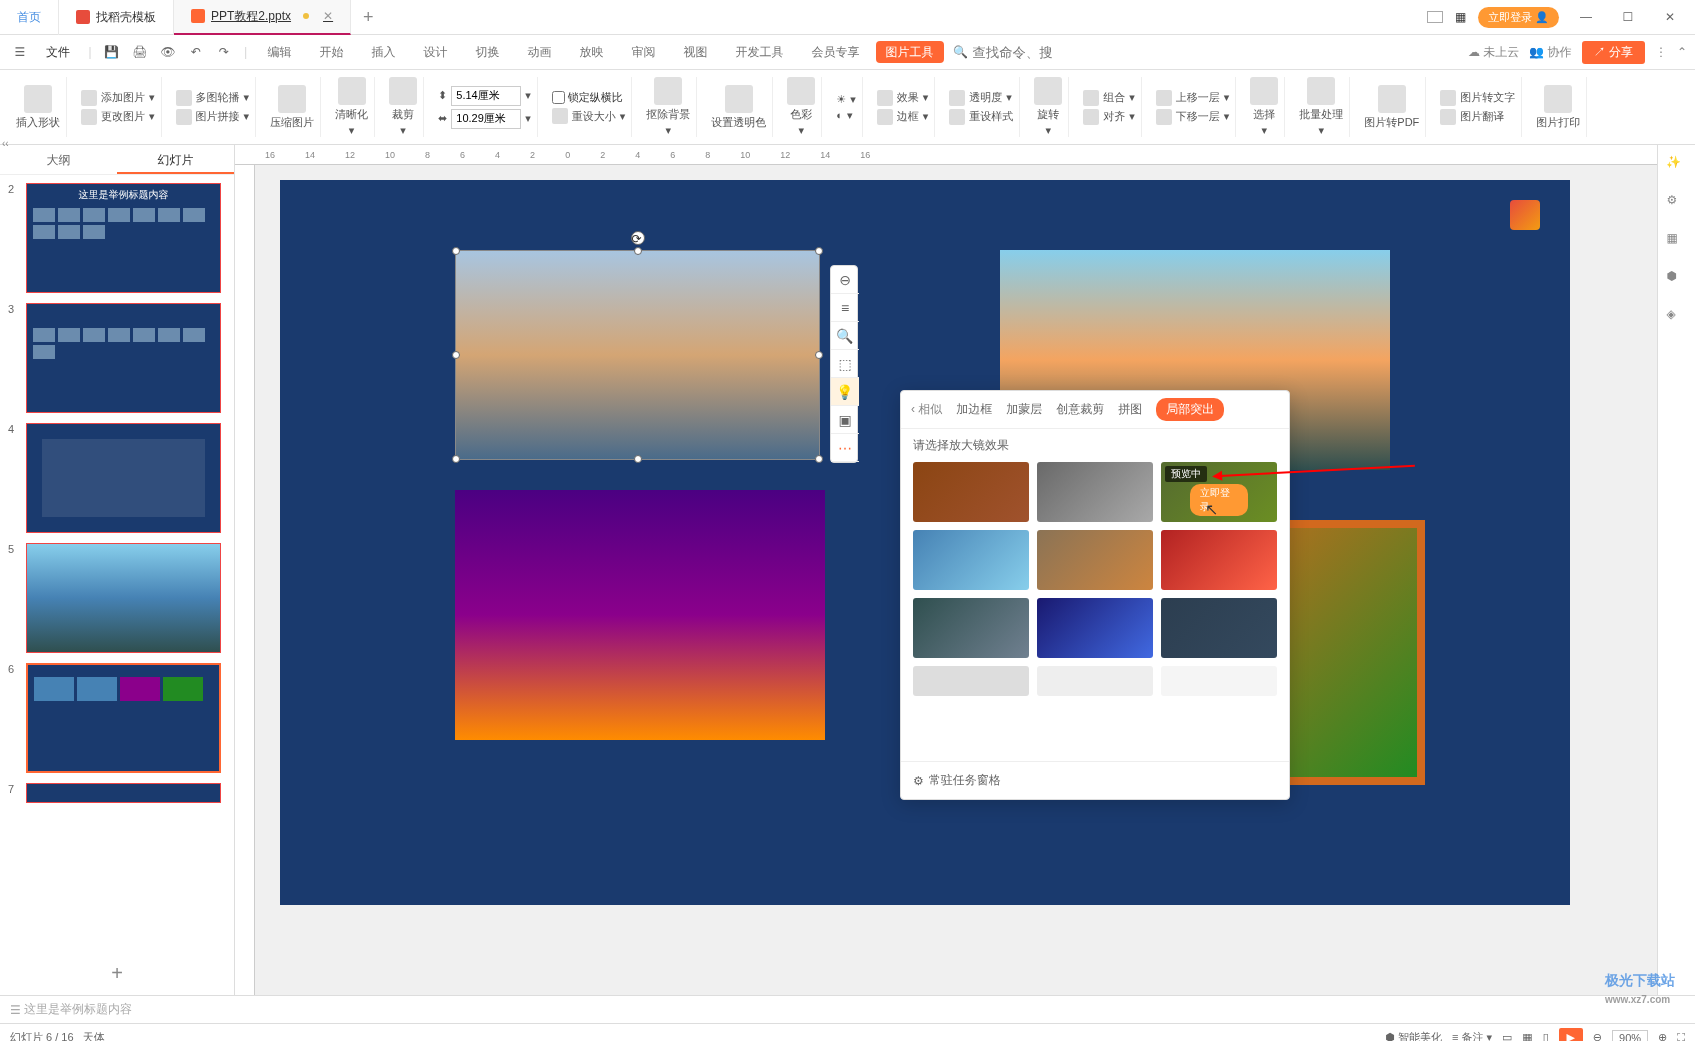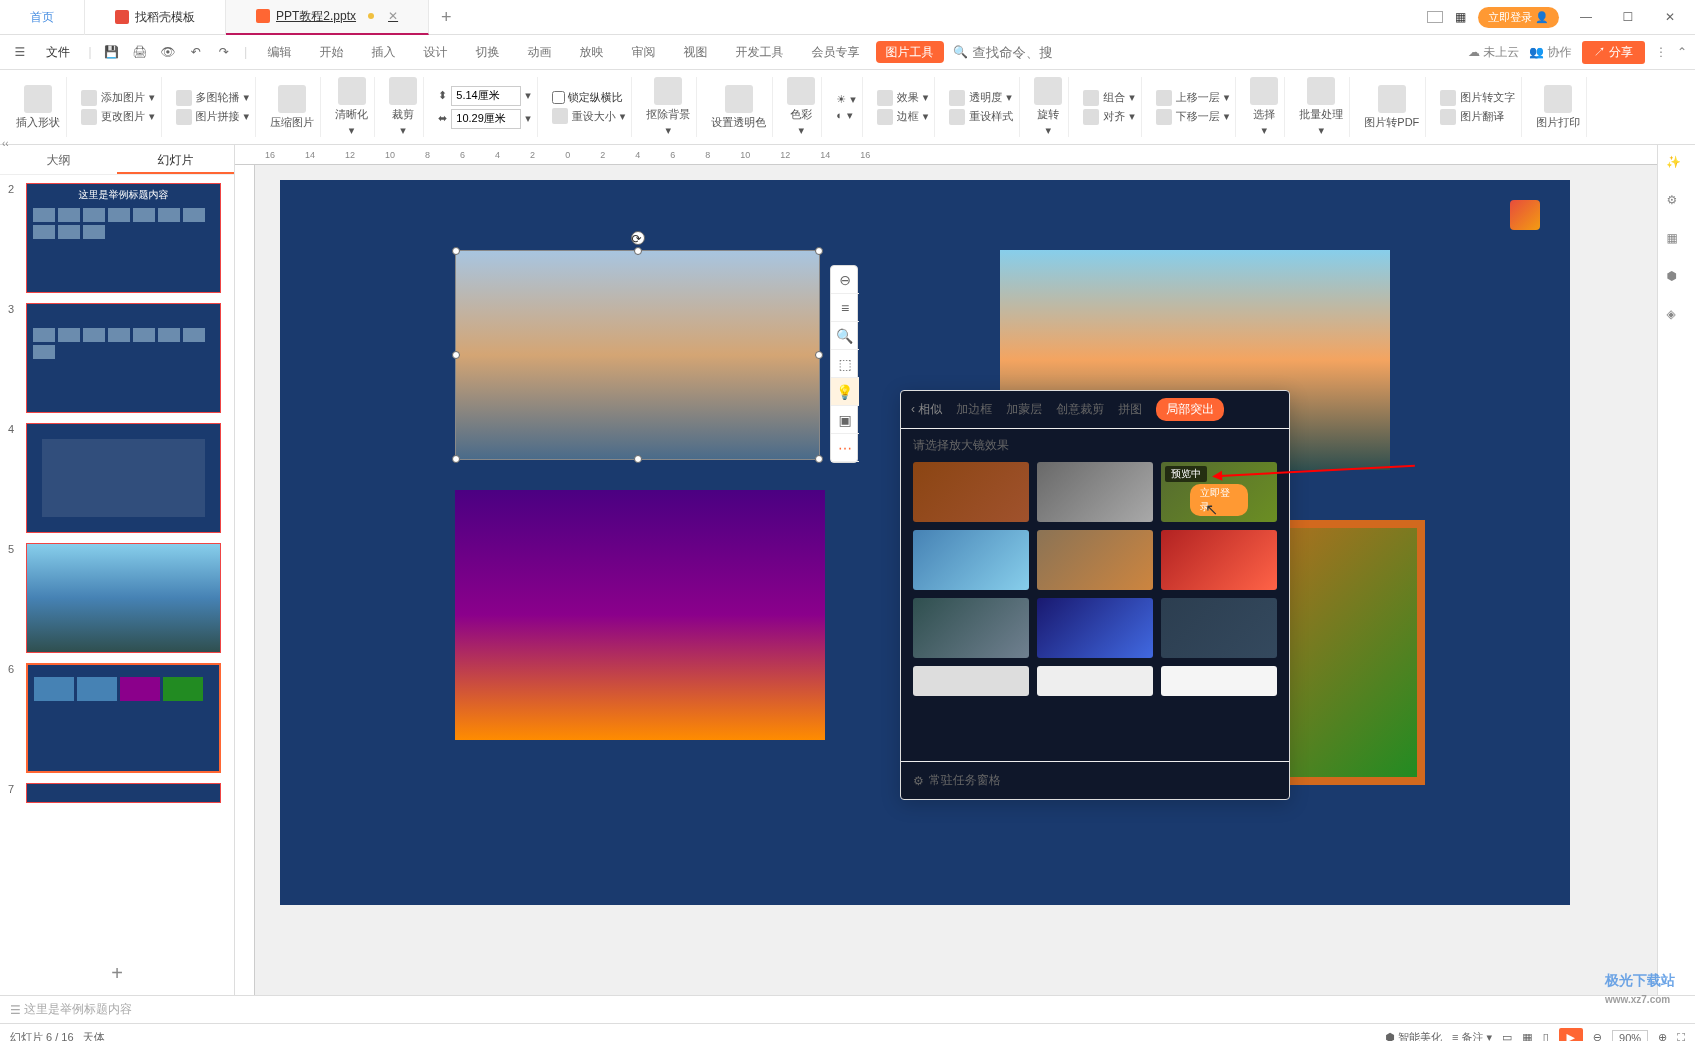--- a/index.html
+++ b/index.html
@@ -1,18 +1,18 @@
 <!DOCTYPE html>
 <html><head>
 <meta charset="utf-8">
 <style>
 * { box-sizing: border-box; margin: 0; padding: 0; font-family: "Microsoft YaHei", sans-serif; }
 body { background: #f5f5f5; width: 1695px; height: 1041px; overflow: hidden; font-size: 12px; color: #333; }
 .titlebar { height: 35px; background: #fff; border-bottom: 1px solid #e0e0e0; display: flex; align-items: center; }
-.tab { height: 35px; padding: 0 30px; display: flex; align-items: center; gap: 6px; border-right: 1px solid #e8e8e8; cursor: pointer; }
+.tab { height: 35px; padding: 0 17px; display: flex; align-items: center; gap: 6px; border-right: 1px solid #e8e8e8; cursor: pointer; }
 .tab.home { color: #4a90e2; }
 .tab.active { background: #f8f8f8; border-bottom: 2px solid #be185d; text-decoration: underline; }
 .tab-icon { width: 14px; height: 14px; display: inline-block; }
 .tab-close { color: #999; margin-left: 8px; }
 .tab-add { padding: 0 12px; font-size: 18px; color: #888; }
 .titlebar-right { margin-left: auto; display: flex; align-items: center; gap: 12px; padding-right: 10px; }
 .login-btn { background: #ff9933; color: #fff; padding: 3px 10px; border-radius: 12px; font-size: 11px; }
 .win-btn { width: 30px; text-align: center; color: #666; }
 
 .menubar { height: 35px; background: #fff; border-bottom: 1px solid #e0e0e0; display: flex; align-items: center; padding: 0 8px; gap: 4px; }
@@ -56,21 +56,21 @@
 .sel-rotate { position: absolute; left: 50%; top: -20px; transform: translateX(-50%); width: 14px; height: 14px; border: 1px solid #666; border-radius: 50%; background: #fff; }
 
 .float-toolbar { position: absolute; left: 550px; top: 85px; width: 28px; background: #fff; border: 1px solid #ddd; border-radius: 4px; }
 .float-btn { width: 28px; height: 28px; border-bottom: 1px solid #eee; display: flex; align-items: center; justify-content: center; color: #666; font-size: 14px; }
 .float-btn.active { background: #fff3e0; }
 
 .img-right { position: absolute; left: 720px; top: 70px; width: 390px; height: 220px; background: linear-gradient(180deg,#87ceeb,#f4a460,#2f4f4f); }
 .img-bl { position: absolute; left: 175px; top: 310px; width: 370px; height: 250px; background: linear-gradient(180deg,#4b0082,#8b008b,#ff8c00); }
 .img-br { position: absolute; left: 880px; top: 340px; width: 265px; height: 265px; background: linear-gradient(135deg,#d2691e,#228b22); border: 8px solid #d2691e; }
 
-.popup { position: absolute; left: 620px; top: 210px; width: 390px; height: 410px; background: #0f172a; border: 1px solid #ddd; box-shadow: 0 4px 20px rgba(0,0,0,0.2); border-radius: 4px; }
+.popup { position: absolute; left: 620px; top: 210px; width: 390px; height: 410px; background: #ffffff; border: 1px solid #ddd; box-shadow: 0 4px 20px rgba(0,0,0,0.2); border-radius: 4px; }
 .popup-tabs { display: flex; height: 38px; border-bottom: 1px solid #eee; align-items: center; padding: 0 10px; gap: 14px; font-size: 12px; }
 .popup-tab { color: #666; cursor: pointer; }
 .popup-tab.active { background: #ff6633; color: #fff; padding: 3px 10px; border-radius: 10px; }
 .popup-back { color: #888; }
 .popup-sub { padding: 8px 12px; font-size: 12px; color: #666; }
 .effect-grid { display: grid; grid-template-columns: repeat(3,1fr); gap: 8px; padding: 0 12px; }
 .effect-item { height: 60px; background: linear-gradient(135deg,#888,#bbb); border-radius: 3px; position: relative; }
 .effect-item.preview::before { content: attr(data-label); position: absolute; top: 4px; left: 4px; background: rgba(0,0,0,0.6); color: #fff; font-size: 10px; padding: 1px 6px; border-radius: 2px; }
 .effect-login { position: absolute; bottom: 6px; left: 50%; transform: translateX(-50%); background: #ff9933; color: #fff; font-size: 10px; padding: 2px 10px; border-radius: 10px; }
 .popup-footer { position: absolute; bottom: 0; left: 0; right: 0; padding: 10px 12px; border-top: 1px solid #eee; font-size: 12px; color: #666; display: flex; align-items: center; gap: 5px; }

